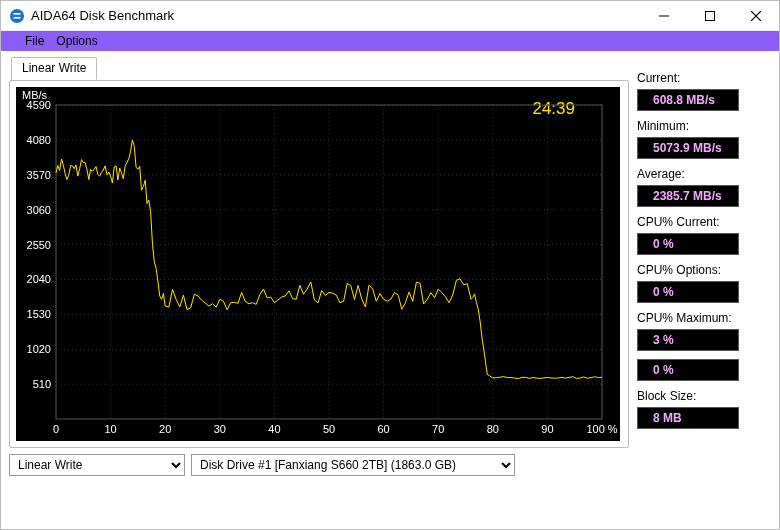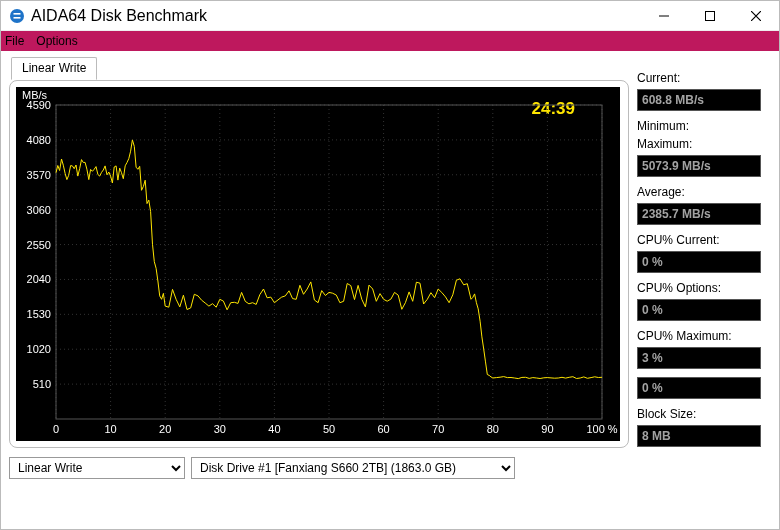--- a/index.html
+++ b/index.html
@@ -17,45 +17,45 @@
     height: 30px;
     display: flex;
     align-items: center;
     padding: 0 0 0 8px;
     background: #fff;
     border-bottom: 1px solid #eee;
   }
   .titlebar .app-icon {
     width: 16px; height: 16px; margin-right: 6px;
   }
-  .titlebar .title { flex: 0 0 auto; font-size: 16px; }
+  .titlebar .title { flex: 0 0 auto; font-size: 13px; }
   .titlebar .spacer { flex: 1; }
   .winbtn {
     width: 46px; height: 30px;
     display: flex; align-items: center; justify-content: center;
     font-family: "Segoe UI Symbol", sans-serif;
     font-size: 10px;
   }
   .menubar {
     height: 20px;
     display: flex;
     align-items: center;
     gap: 12px;
-    padding: 0 4px;
-    font-size: 12px;
-    background: #be185d;
+    padding: 0 24px;
+    font-size: 12px;
+    background: #8b5cf6;
   }
   .menubar span { cursor: default; }
   .content {
     padding: 6px 8px 4px 8px;
   }
   .main-row { display: flex; gap: 8px; }
   .tab-frame {
     border: 1px solid #bbb;
-    border-radius: 8px;
+    border-radius: 2px;
     padding: 0;
     position: relative;
     width: 620px;
   }
   .tabstrip {
     display: flex;
     position: relative;
     top: -1px;
     margin-left: 2px;
   }
@@ -84,27 +84,27 @@
     display: flex;
     flex-direction: column;
     gap: 4px;
   }
   .stat-label {
     font-size: 12px;
     color: #000;
   }
   .stat-value {
     background: #000;
-    color: #a3a3a3;
+    color: #f0abfc;
     font-weight: bold;
     font-size: 12px;
-    padding: 3px 4px;
+    padding: 3px 15px;
     border: 1px solid #555;
     margin-bottom: 4px;
-    width: 124px;
+    width: 102px;
   }
   .controls-row {
     display: flex;
     gap: 6px;
     margin-top: 6px;
     align-items: center;
   }
   select.combo {
     height: 22px;
     font-size: 12px;
@@ -115,21 +115,21 @@
   .chart-unit {
     position: absolute;
     left: 6px; top: 2px;
     font-size: 11px;
     color: #fff;
   }
   .chart-time {
     position: absolute;
     right: 45px; top: 12px;
     color: #ffe600;
-    font-weight: bold;
+    font-weight: normal;
     font-size: 17px;
   }
   svg.plot {
     position: absolute;
     inset: 0;
   }
 </style>
 </head>
 <body>
 
@@ -219,21 +219,20 @@
               <path d="M40.0 85.7 L41.8 78.5 L43.6 83.5 L45.5 72.0 L47.3 78.2 L49.1 86.4 L50.9 92.6 L52.7 88.3 L54.6 78.6 L56.4 78.9 L58.2 81.7 L60.0 78.0 L61.8 89.1 L63.7 81.5 L65.5 72.6 L67.3 75.5 L69.1 75.4 L70.9 82.2 L72.8 92.6 L74.6 82.4 L76.4 84.3 L78.2 82.3 L80.0 79.6 L81.9 87.5 L83.7 89.1 L85.5 85.4 L87.3 83.0 L89.1 78.9 L91.0 87.8 L92.8 85.0 L94.6 89.1 L96.4 96.0 L98.2 80.0 L100.1 78.9 L101.9 93.1 L103.7 81.1 L105.5 85.7 L107.3 91.7 L109.2 78.8 L111.0 75.5 L112.8 71.6 L114.6 64.2 L116.4 52.9 L118.3 59.4 L120.1 80.2 L121.9 82.3 L123.7 79.3 L125.5 103.3 L127.4 99.4 L129.2 93.2 L131.0 116.6 L132.8 113.1 L134.6 124.5 L136.5 157.4 L138.3 174.7 L140.1 181.3 L141.9 194.0 L143.7 208.9 L145.6 212.3 L147.4 206.4 L149.2 219.1 L152.8 220.2 L156.5 202.4 L160.1 212.3 L163.8 219.9 L167.4 208.2 L171.0 222.5 L174.7 220.9 L178.3 207.3 L182.0 208.9 L185.6 213.2 L189.2 216.0 L192.9 219.1 L196.5 216.7 L200.2 220.2 L203.8 212.3 L207.4 214.1 L211.1 222.8 L214.7 215.7 L218.4 215.3 L222.0 216.4 L225.6 205.4 L229.3 214.4 L232.9 216.8 L236.6 215.7 L240.2 217.4 L243.8 207.7 L247.5 202.0 L251.1 210.8 L254.8 210.1 L258.4 215.7 L262.0 212.9 L265.7 210.1 L269.3 208.9 L273.0 203.8 L276.6 211.6 L280.2 212.3 L283.9 198.3 L287.5 207.3 L291.2 202.0 L294.8 194.9 L298.4 213.0 L302.1 215.7 L305.7 203.6 L309.4 208.5 L313.0 205.4 L316.6 206.2 L320.3 208.1 L323.9 215.7 L327.6 214.3 L331.2 196.5 L334.8 198.6 L338.5 212.6 L342.1 198.4 L345.8 212.3 L349.4 219.9 L353.0 198.1 L356.7 202.0 L360.3 214.3 L364.0 206.6 L367.6 212.3 L371.2 214.2 L374.9 212.1 L378.5 205.4 L382.2 208.1 L385.8 222.3 L389.4 215.7 L393.1 204.9 L396.7 214.3 L400.4 195.2 L404.0 196.2 L407.6 217.0 L411.3 212.3 L414.9 205.7 L418.6 210.7 L422.2 202.0 L425.8 205.5 L429.5 209.9 L433.1 215.7 L436.8 207.8 L440.4 193.2 L444.0 191.8 L447.7 197.8 L451.3 196.7 L455.0 212.3 L456.8 210.4 L458.6 206.9 L460.4 215.7 L462.2 221.9 L464.1 234.2 L465.9 249.9 L467.7 262.0 L469.5 274.9 L471.3 287.5 L473.2 288.4 L475.0 289.9 L476.8 291.0 L480.4 290.6 L484.1 290.2 L487.7 289.6 L491.4 290.6 L495.0 290.5 L498.6 291.0 L502.3 291.6 L505.9 290.4 L509.6 290.3 L513.2 291.4 L516.8 290.6 L520.5 291.0 L524.1 291.5 L527.8 290.8 L531.4 290.6 L535.0 290.9 L538.7 291.2 L542.3 291.0 L546.0 290.3 L549.6 291.1 L553.2 290.3 L556.9 289.7 L560.5 291.5 L564.2 291.0 L567.8 289.9 L571.4 291.3 L575.1 290.6 L578.7 289.8 L582.4 290.5 L586.0 290.3 " fill="none" stroke="#ffe600" stroke-width="1"></path>
             </svg>
         </div>
       </div>
     </div>
 
     <div class="side-panel">
       <div class="stat-label">Current:</div>
       <div class="stat-value">608.8 MB/s</div>
       <div class="stat-label">Minimum:</div>
-      <div class="stat-label">Maximum:</div>
       <div class="stat-value">5073.9 MB/s</div>
       <div class="stat-label">Average:</div>
       <div class="stat-value">2385.7 MB/s</div>
       <div class="stat-label">CPU% Current:</div>
       <div class="stat-value">0 %</div>
       <div class="stat-label">CPU% Options:</div>
       <div class="stat-value">0 %</div>
       <div class="stat-label">CPU% Maximum:</div>
       <div class="stat-value">3 %</div>
       <div class="stat-value">0 %</div>

